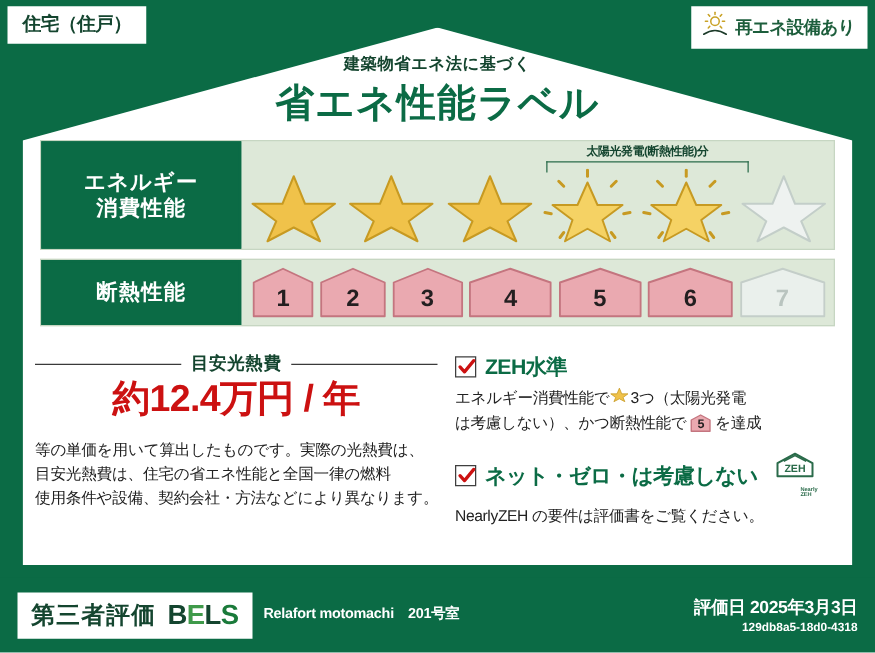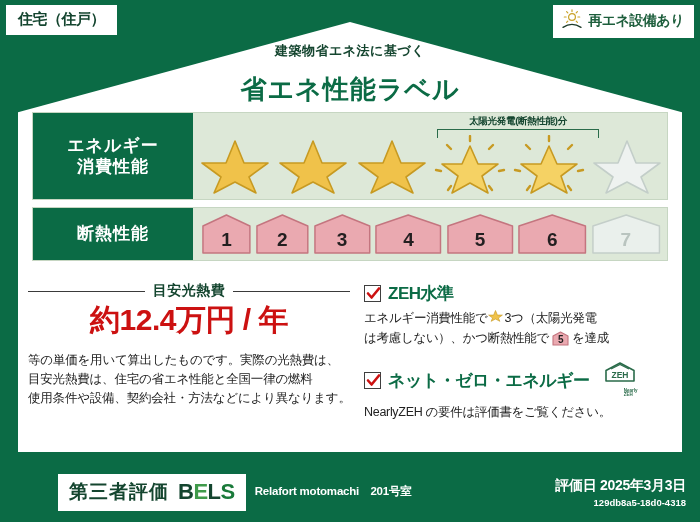--- a/index.html
+++ b/index.html
@@ -43,22 +43,22 @@
   }
   .title-wrap {
     position: absolute; left: 0; right: 0; top: 42px;
     text-align: center; z-index: 4;
   }
   .title-sub {
     font-size: 13px; font-weight: bold; color: #14452f;
     letter-spacing: 0.5px;
   }
   .title-main {
-    font-size: 26px; font-weight: bold; color: #0b6b45;
-    letter-spacing: 1px; margin-top: 12px;
+    font-size: 31px; font-weight: bold; color: #0b6b45;
+    letter-spacing: 1px; margin-top: 2px;
   }
 
   
   .perf {
     position: absolute; left: 32px; top: 112px;
     width: 636px; z-index: 4;
   }
   .row {
     display: flex; align-items: stretch;
     background: #dde8d8;
@@ -184,21 +184,20 @@
     line-height: 1.1; padding-bottom: 2px;
   }
 
   
   .footer {
     position: absolute; left: 0; bottom: 0;
     width: 700px; height: 60px;
     background: #0b6b45;
     display: flex; align-items: center;
     z-index: 6;
-    padding-left: 44px;
   }
   .bels-box {
     margin-left: 14px;
     background: #ffffff;
     padding: 5px 11px 6px 11px;
     display: flex; align-items: center; gap: 9px;
   }
   .bels-jp {
     font-size: 19px; font-weight: bold; color: #14452f;
     letter-spacing: 1px;
@@ -431,21 +430,21 @@
 
       <div class="zeh-block">
         <div class="zeh-head">
           <span class="checkbox">
             <span>
               <svg width="15" height="15" viewBox="0 0 15 15">
                 <polyline points="2,7.5 5.6,11.5 13,2.5" fill="none" stroke="#cc1111" stroke-width="2.6" stroke-linecap="round" stroke-linejoin="round"></polyline>
               </svg>
             </span>
           </span>
-          <span class="zeh-title">ネット・ゼロ・エネルギー</span>
+          <span class="zeh-title">ネット・ゼロ・は考慮しない</span>
           <span class="zeh-logo">
             <span>
               <svg width="36" height="22" viewBox="0 0 36 22">
                 <path d="M4 9.5 L18 2 L32 9.5 L32 20 L4 20 Z" fill="#ffffff" stroke="#2a6b4a" stroke-width="1.6" stroke-linejoin="round"></path>
                 <path d="M9 8 L18 3.5 L27 8" fill="none" stroke="#2a6b4a" stroke-width="1.2"></path>
                 <text x="18" y="16.5" font-family="Liberation Sans, sans-serif" font-size="8.5" font-weight="bold" fill="#2a6b4a" text-anchor="middle">ZEH</text>
               </svg>
             </span>
             <span class="nz">
               <span>Nearly</span><br>

